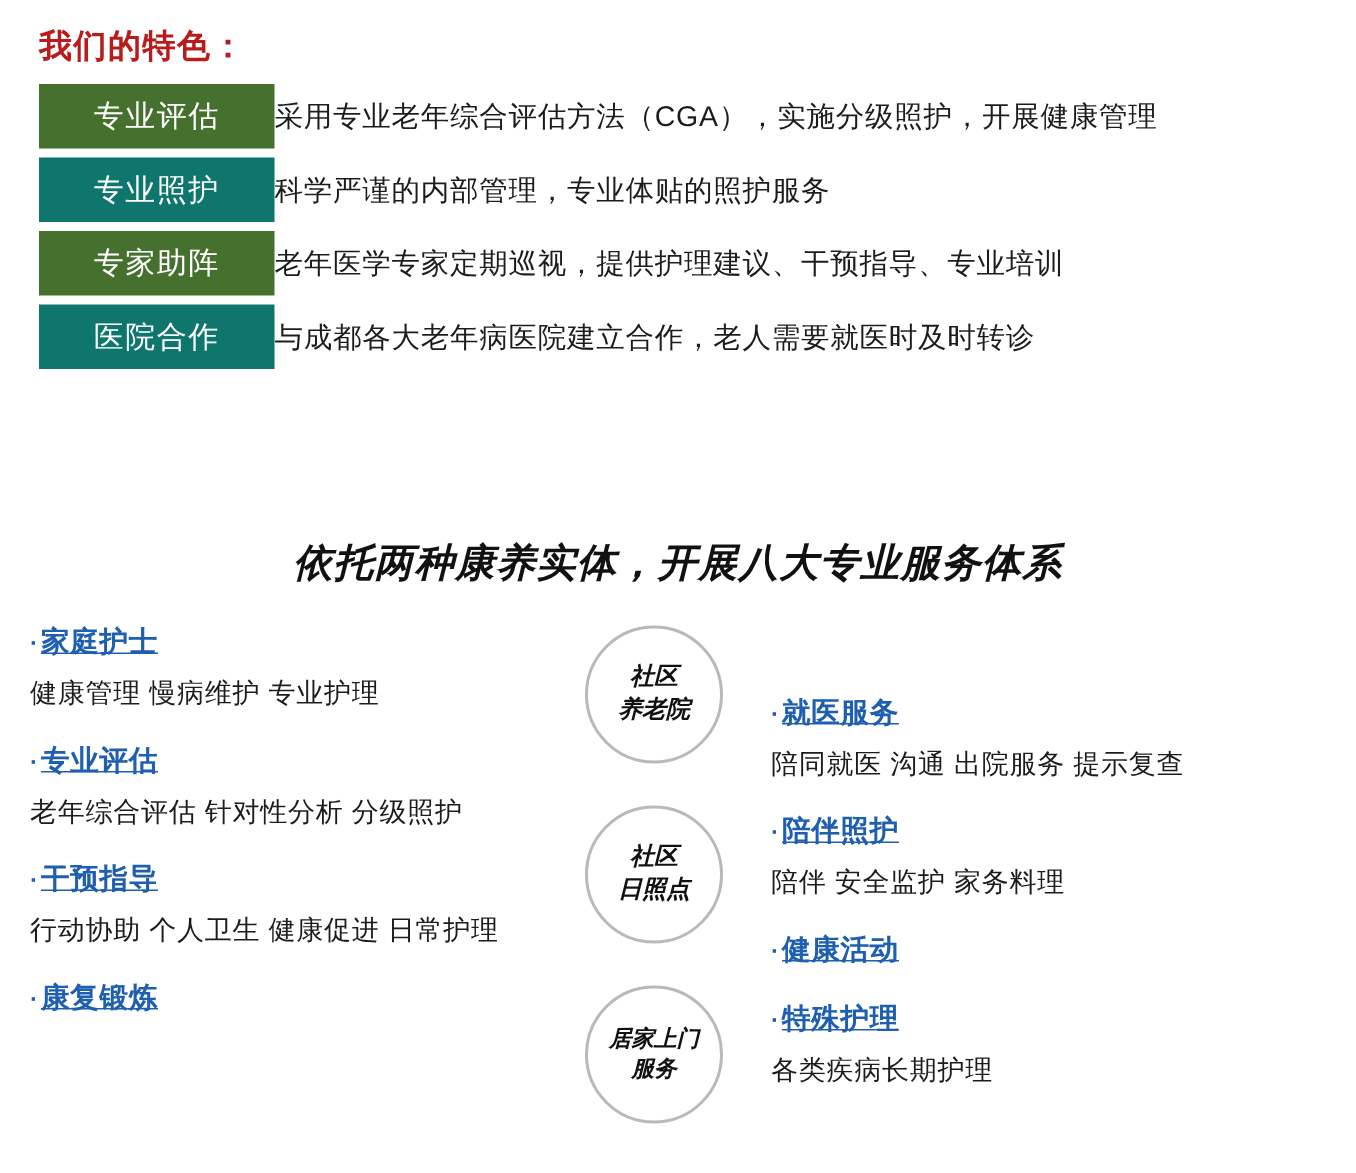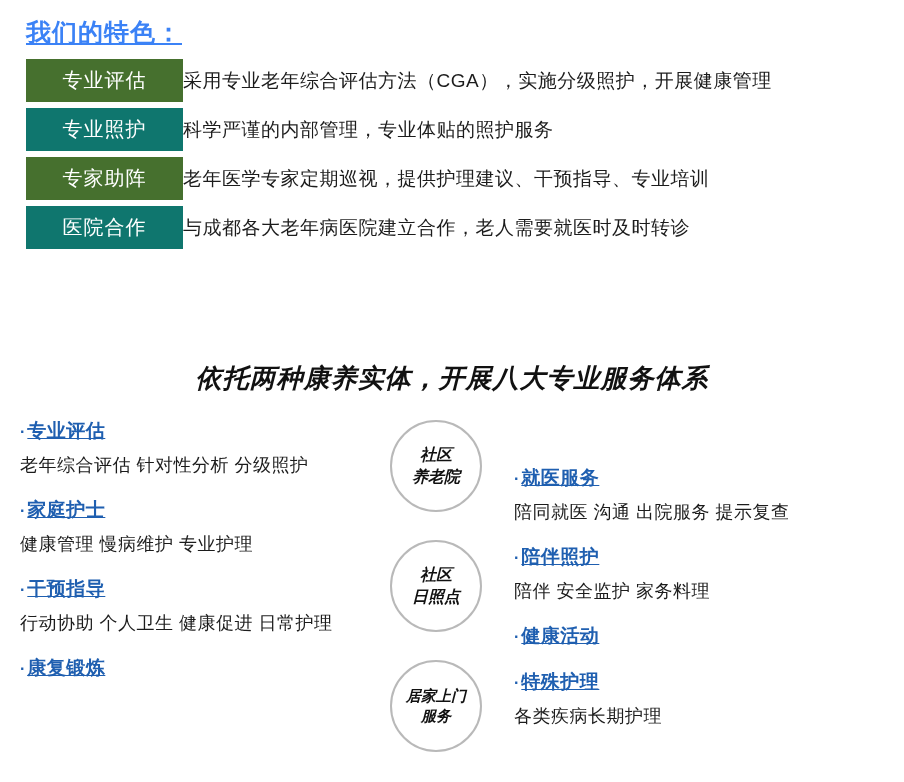--- a/index.html
+++ b/index.html
@@ -13,26 +13,25 @@
     color: #1a1a1a;
     overflow: hidden;
   }
 
   
   .top-section {
     position: relative;
     padding: 10px 0 0 0;
   }
   .section-title {
-    font-size: 25px;
-    font-weight: bold;
-    color: #3b82f6;
+    font-size: 22px;
+    font-weight: bold;
+    color: #b91c1c;
     margin: 6px 0 10px 26px;
     letter-spacing: 1px;
-    text-decoration: underline;
   }
   .feature-row {
     display: flex;
     align-items: center;
     margin-bottom: 6px;
   }
   .feature-tag {
     width: 157px;
     min-width: 157px;
     height: 43px;
@@ -171,26 +170,26 @@
 <div class="grey-strip"></div>
 
 <div class="bottom-section">
 
   <div class="bottom-title">依托两种康养实体，开展八大专业服务体系</div>
 
   <div class="cols">
 
     <div class="col left">
       <div class="svc-block">
+        <span class="bullet">·</span><span class="svc-head">家庭护士</span>
+        <div class="svc-desc">健康管理 慢病维护 专业护理</div>
+      </div>
+      <div class="svc-block">
         <span class="bullet">·</span><span class="svc-head">专业评估</span>
         <div class="svc-desc">老年综合评估 针对性分析 分级照护</div>
-      </div>
-      <div class="svc-block">
-        <span class="bullet">·</span><span class="svc-head">家庭护士</span>
-        <div class="svc-desc">健康管理 慢病维护 专业护理</div>
       </div>
       <div class="svc-block">
         <span class="bullet">·</span><span class="svc-head">干预指导</span>
         <div class="svc-desc">行动协助 个人卫生 健康促进 日常护理</div>
       </div>
       <div class="svc-block">
         <span class="bullet">·</span><span class="svc-head">康复锻炼</span>
       </div>
     </div>
 

